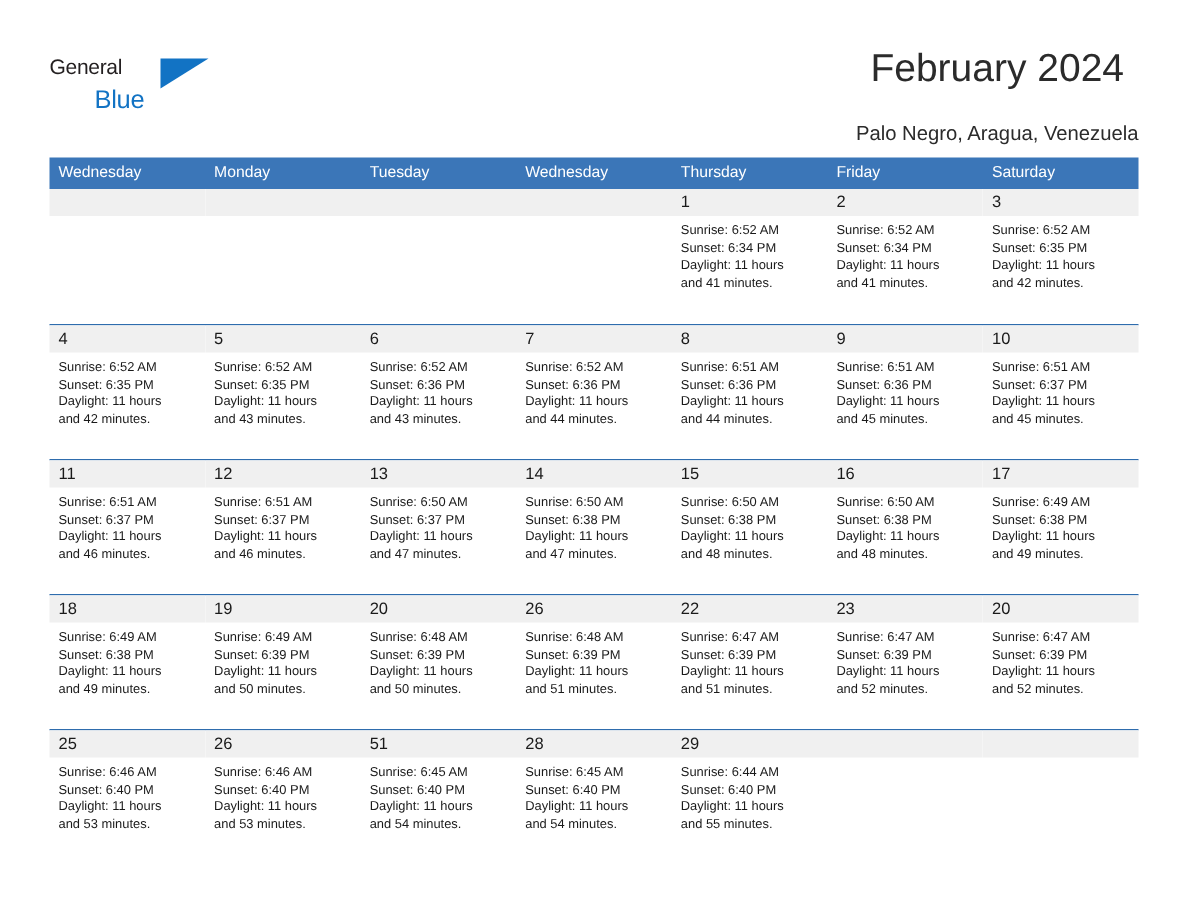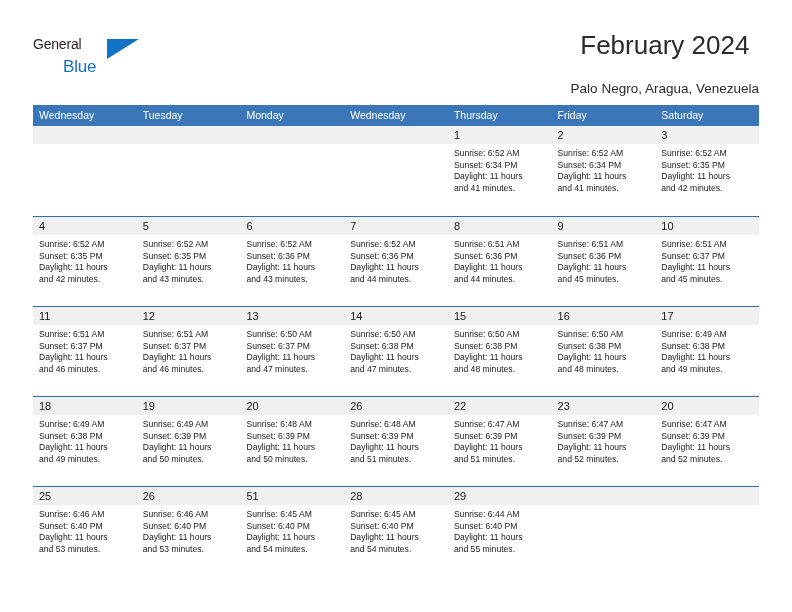--- a/index.html
+++ b/index.html
@@ -166,22 +166,22 @@
       <div class="cal-title">February 2024</div>
       <div class="cal-subtitle">Palo Negro, Aragua, Venezuela</div>
     </div>
 
   </div>
 
   <div class="calendar">
 
     <div class="weekday-row">
       <div class="weekday">Wednesday</div>
+      <div class="weekday">Monday</div>
       <div class="weekday">Tuesday</div>
-      <div class="weekday">Monday</div>
       <div class="weekday">Wednesday</div>
       <div class="weekday">Thursday</div>
       <div class="weekday">Friday</div>
       <div class="weekday">Saturday</div>
     </div>
 
     <div class="week-row first">
       <div class="day-cell empty">
         <div class="day-number"></div>
         <div class="day-info">

